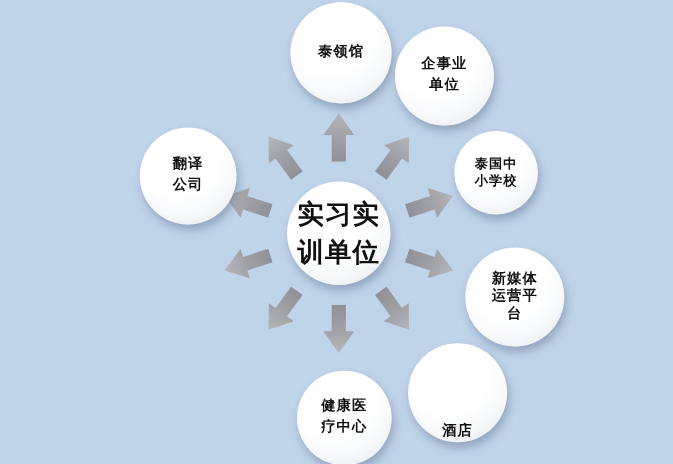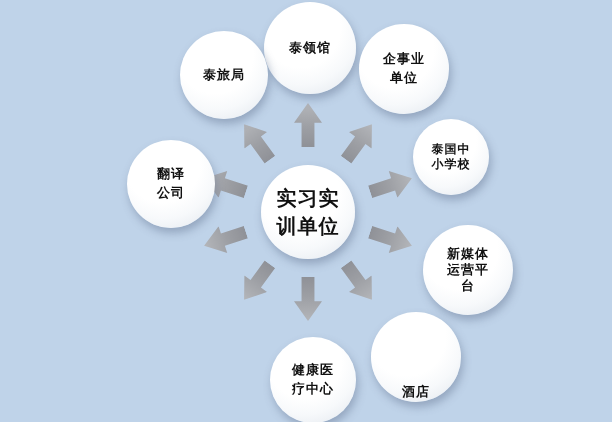--- a/index.html
+++ b/index.html
@@ -28,33 +28,33 @@
   .node .label {
     font-weight: 700;
     color: #111111;
     font-size: 13px;
     line-height: 1.45;
     white-space: pre-line;
     letter-spacing: 1px;
   }
 
   .center-node { left: 261px; top: 165px; width: 94px; height: 94px; }
-  .center-node .label { font-size: 20px; line-height: 1.4; }
+  .center-node .label { font-size: 24px; line-height: 1.4; }
 
   .s1  { left: 264px; top: 2px;   width: 92px; height: 92px; }
   .s2  { left: 359px; top: 24px;  width: 90px; height: 90px; align-items: center; }
   .s3  { left: 413px; top: 119px; width: 76px; height: 76px; }
   .s3 .label { font-size: 12px; line-height: 1.25; }
   .s4  { left: 423px; top: 225px; width: 90px; height: 90px; }
   .s4 .label { line-height: 1.25; }
   .s5  { left: 371px; top: 312px; width: 90px; height: 90px; align-items: flex-end; }
   .s6  { left: 270px; top: 337px; width: 86px; height: 86px; }
   .s7  { left: 178px; top: 313px; width: 86px; height: 86px; }
   .s8  { left: 126px; top: 231px; width: 82px; height: 82px; }
-  .s9  { left: 127px; top: 140px; width: 88px; height: 88px; }
+  .s9  { left: 127px; top: 116px; width: 88px; height: 88px; }
   .s10 { left: 180px; top: 31px;  width: 88px; height: 88px; }
 
   
   .arrow {
     position: absolute;
     width: 28px;
     height: 44px;
     clip-path: polygon(50% 0%, 100% 45%, 73% 45%, 73% 100%,
                        27% 100%, 27% 45%, 0% 45%);
     background: linear-gradient(to bottom,
@@ -113,17 +113,14 @@
     <span class="label">酒店</span>
   </div>
   <div class="node s6">
     <span class="label">健康医
 疗中心</span>
   </div>
   <div class="node s9">
     <span class="label">翻译
 公司</span>
   </div>
-  <div class="node s10">
-    <span class="label">泰旅局</span>
-  </div>
 
 </div>
 
 </body></html>

